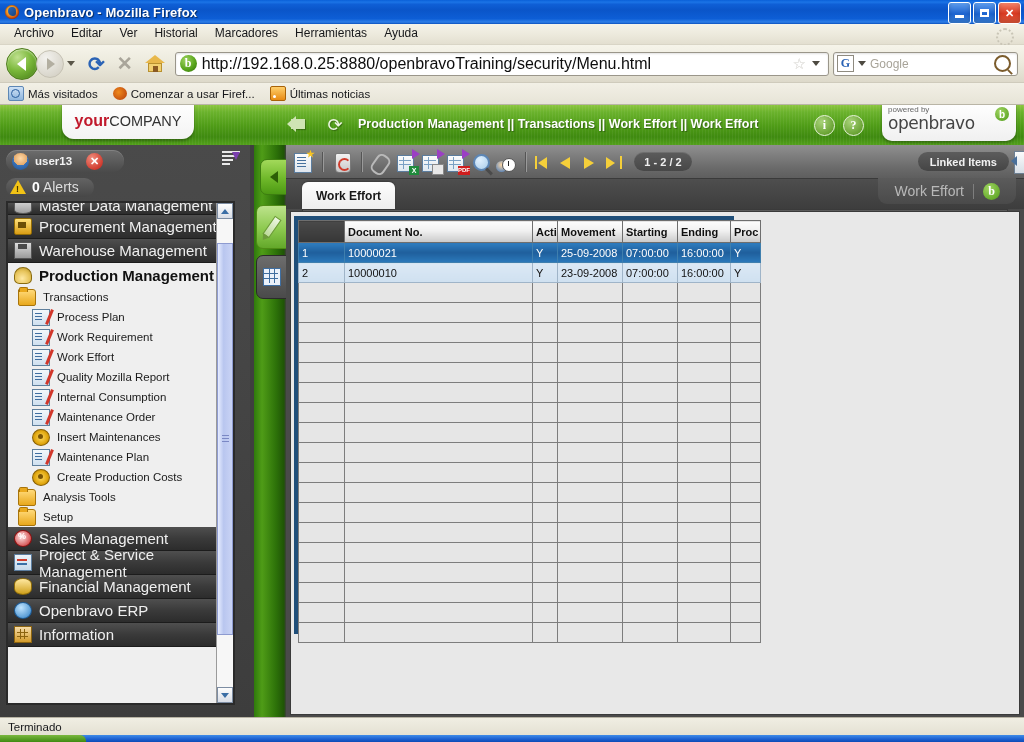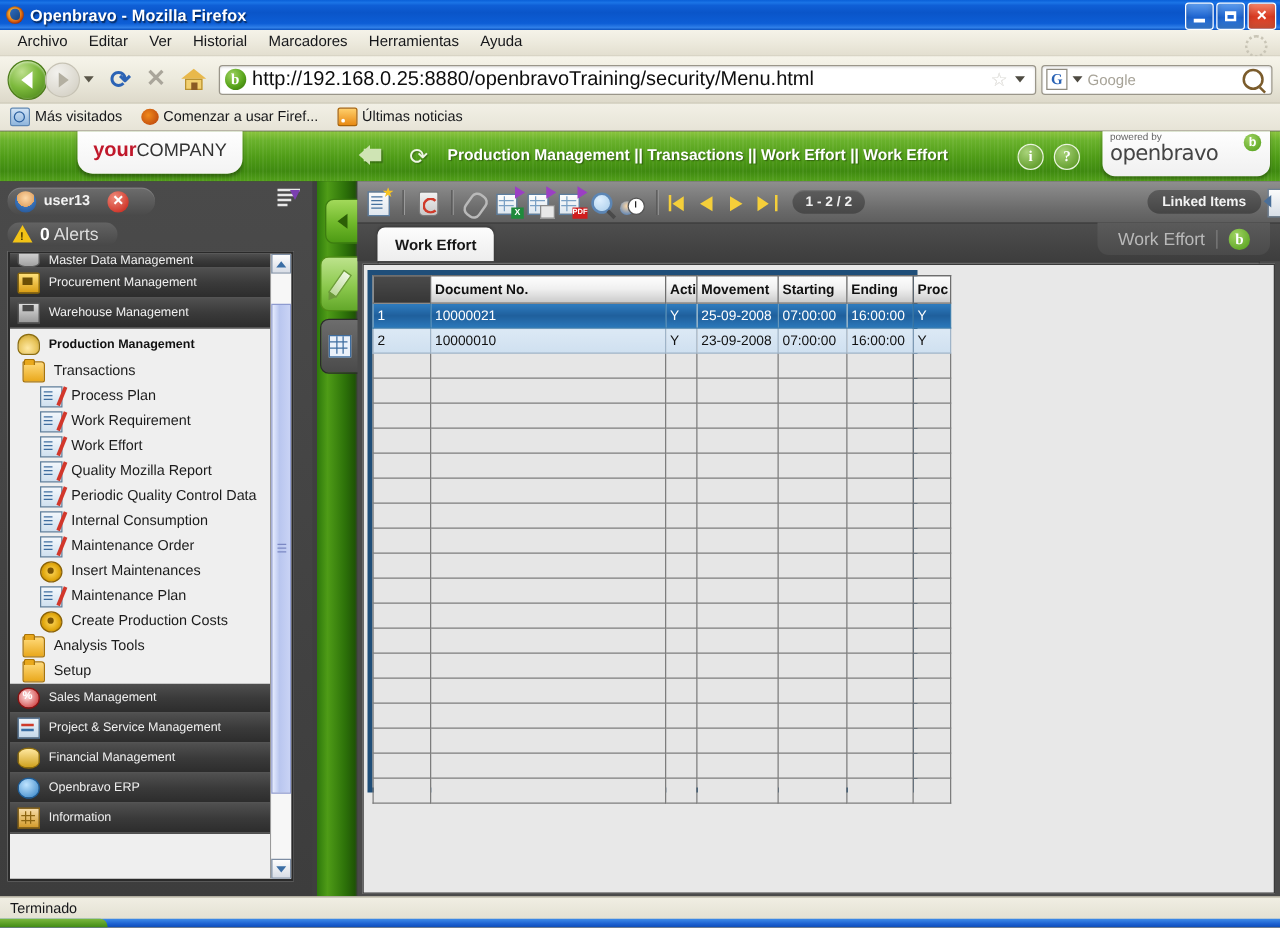--- a/index.html
+++ b/index.html
@@ -267,21 +267,21 @@
   .alerts-txt b{color:#fff;}
 
   .tree{
     position:absolute;left:6px;top:56px;width:229px;height:504px;
     background:#efefef;border:2px solid #2a2a2a;box-sizing:border-box;overflow:hidden;
   }
   .tree-inner{position:absolute;left:0;top:0;width:211px;height:100%;}
   .t-mod{
     height:24px;background:linear-gradient(180deg,#4f4f4f 0%,#3a3a3a 50%,#2c2c2c 100%);
     display:flex;align-items:center;padding-left:6px;box-sizing:border-box;gap:7px;
-    color:#efefef;font-size:10px;border-bottom:1px solid #1c1c1c;
+    color:#efefef;font-size:15px;border-bottom:1px solid #1c1c1c;
   }
   .t-mod.active{
     background:#efefef;color:#111;font-weight:bold;border-bottom:none;
   }
   .t-leaf{
     height:20px;background:#efefef;display:flex;align-items:center;gap:7px;
     color:#1b1b1b;font-size:11.5px;box-sizing:border-box;
   }
   .t-leaf.lvl1{padding-left:10px;}
   .t-leaf.lvl2{padding-left:24px;}
@@ -692,24 +692,20 @@
             <div class="t-leaf lvl2">
               <span class="ic ic-doc"></span>
               <span>Work Effort</span>
             </div>
             <div class="t-leaf lvl2">
               <span class="ic ic-doc"></span>
               <span>Quality Mozilla Report</span>
             </div>
             <div class="t-leaf lvl2">
               <span class="ic ic-doc"></span>
-              <span>Periodic Quality Control Data</span>
-            </div>
-            <div class="t-leaf lvl2">
-              <span class="ic ic-doc"></span>
               <span>Internal Consumption</span>
             </div>
             <div class="t-leaf lvl2">
               <span class="ic ic-doc"></span>
               <span>Maintenance Order</span>
             </div>
             <div class="t-leaf lvl2">
               <span class="ic ic-gear"></span>
               <span>Insert Maintenances</span>
             </div>

